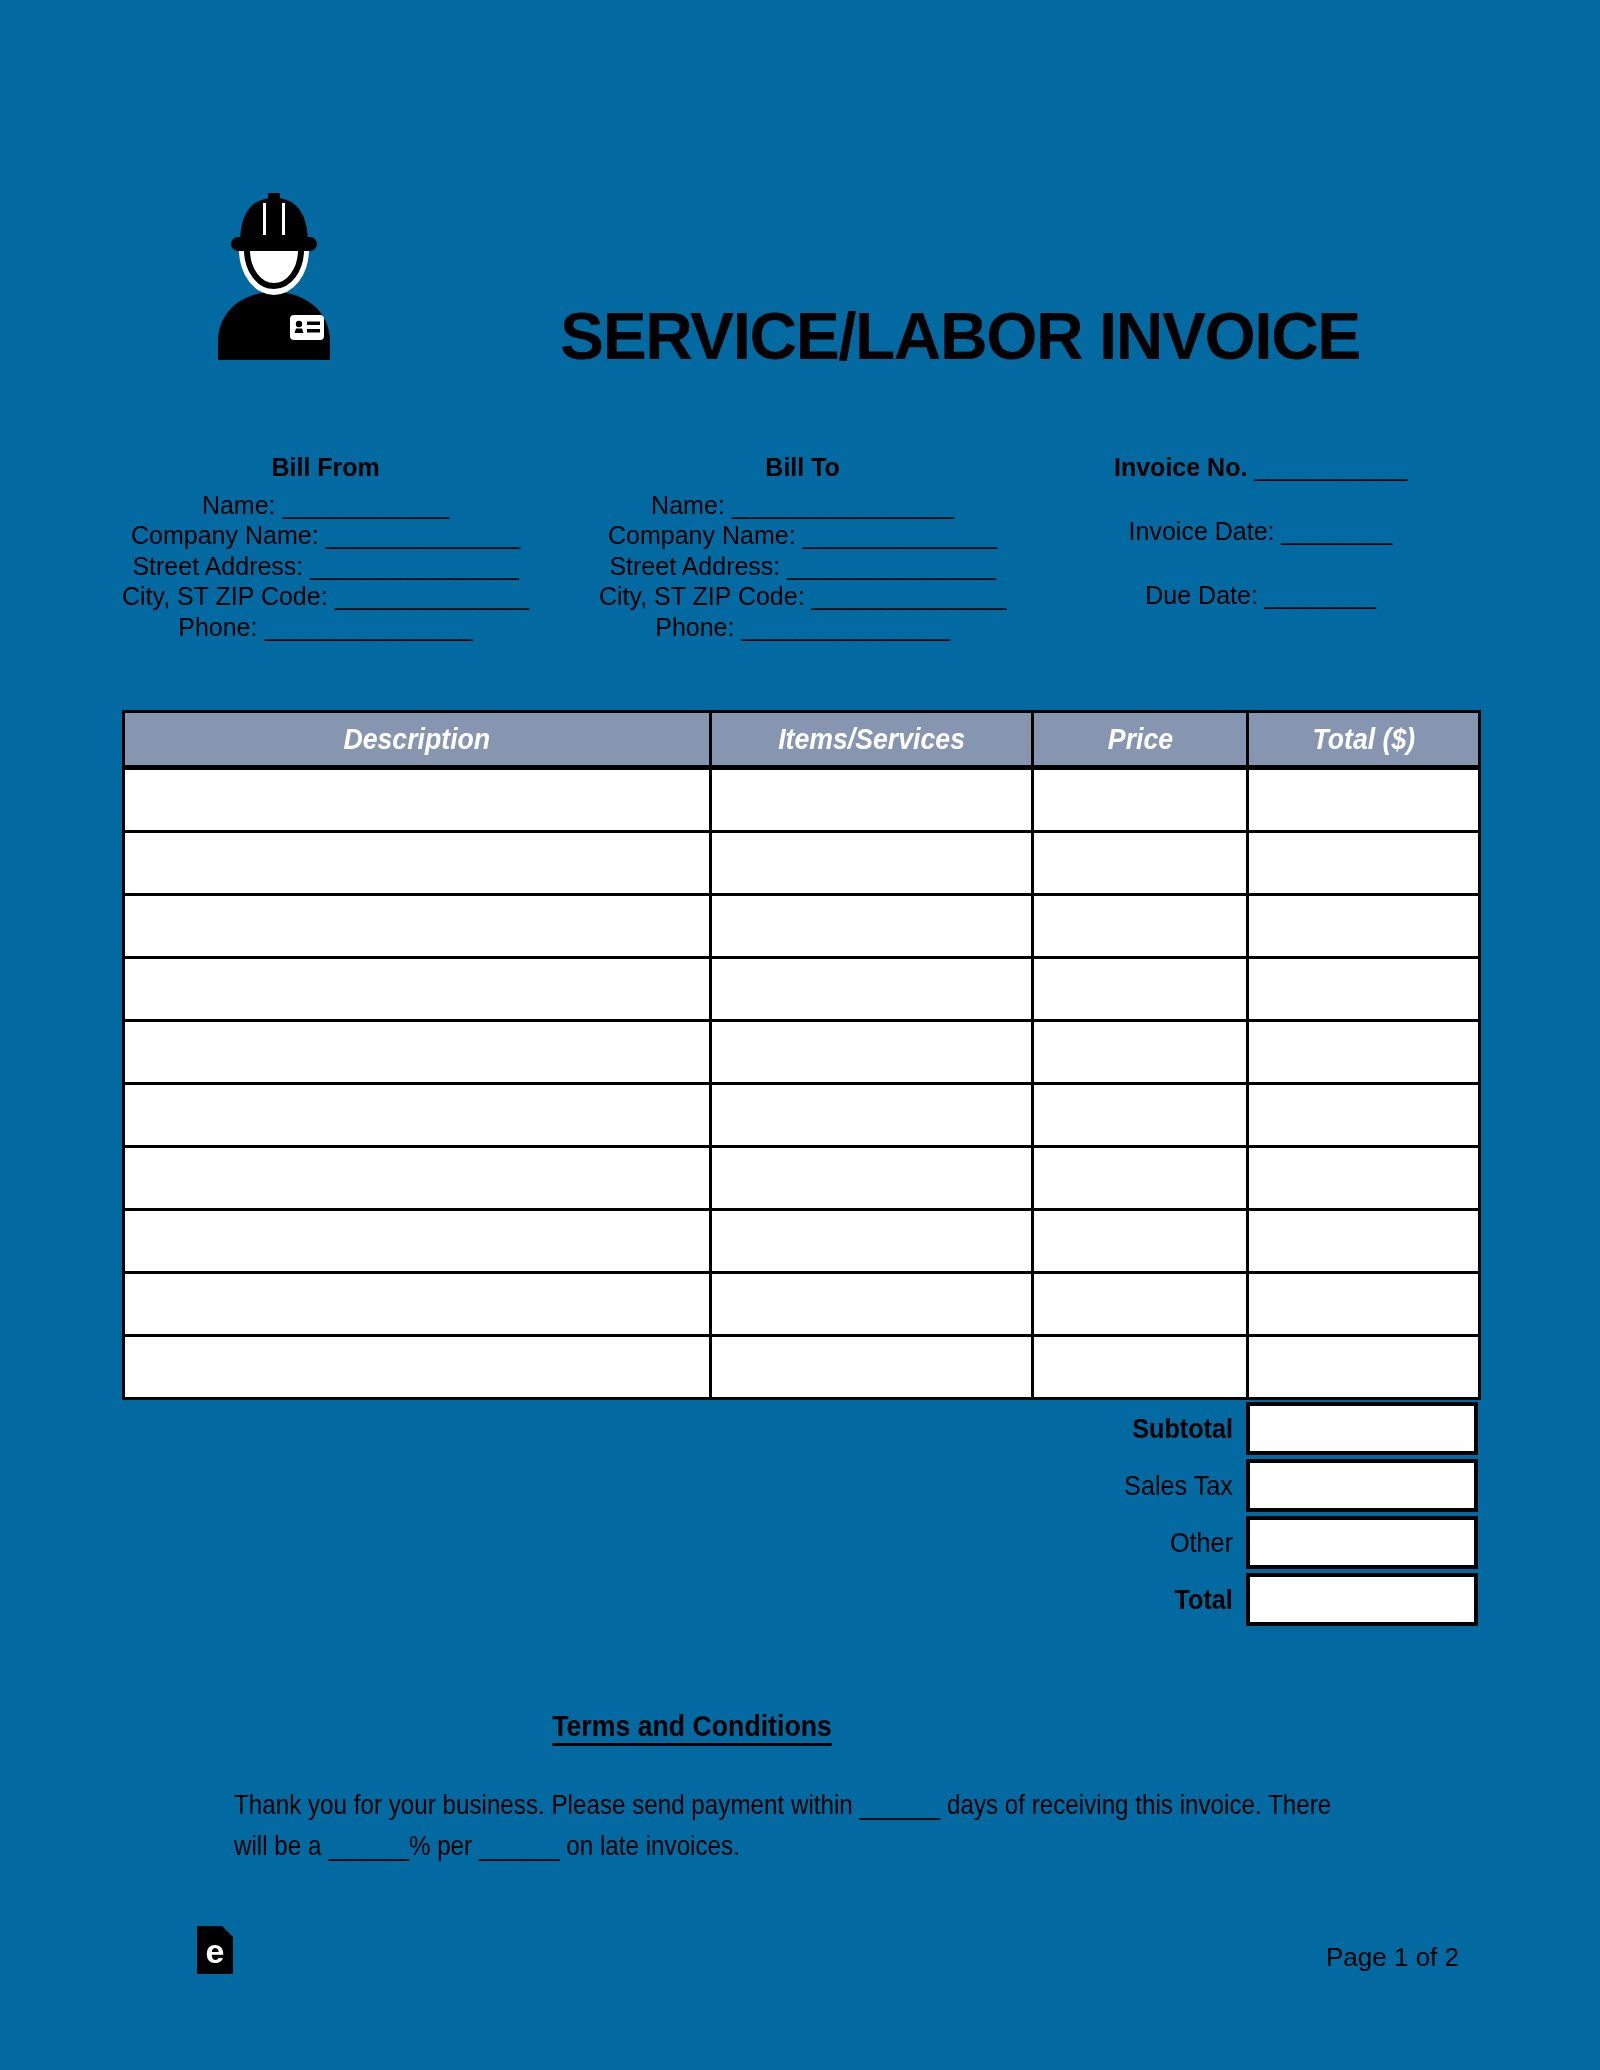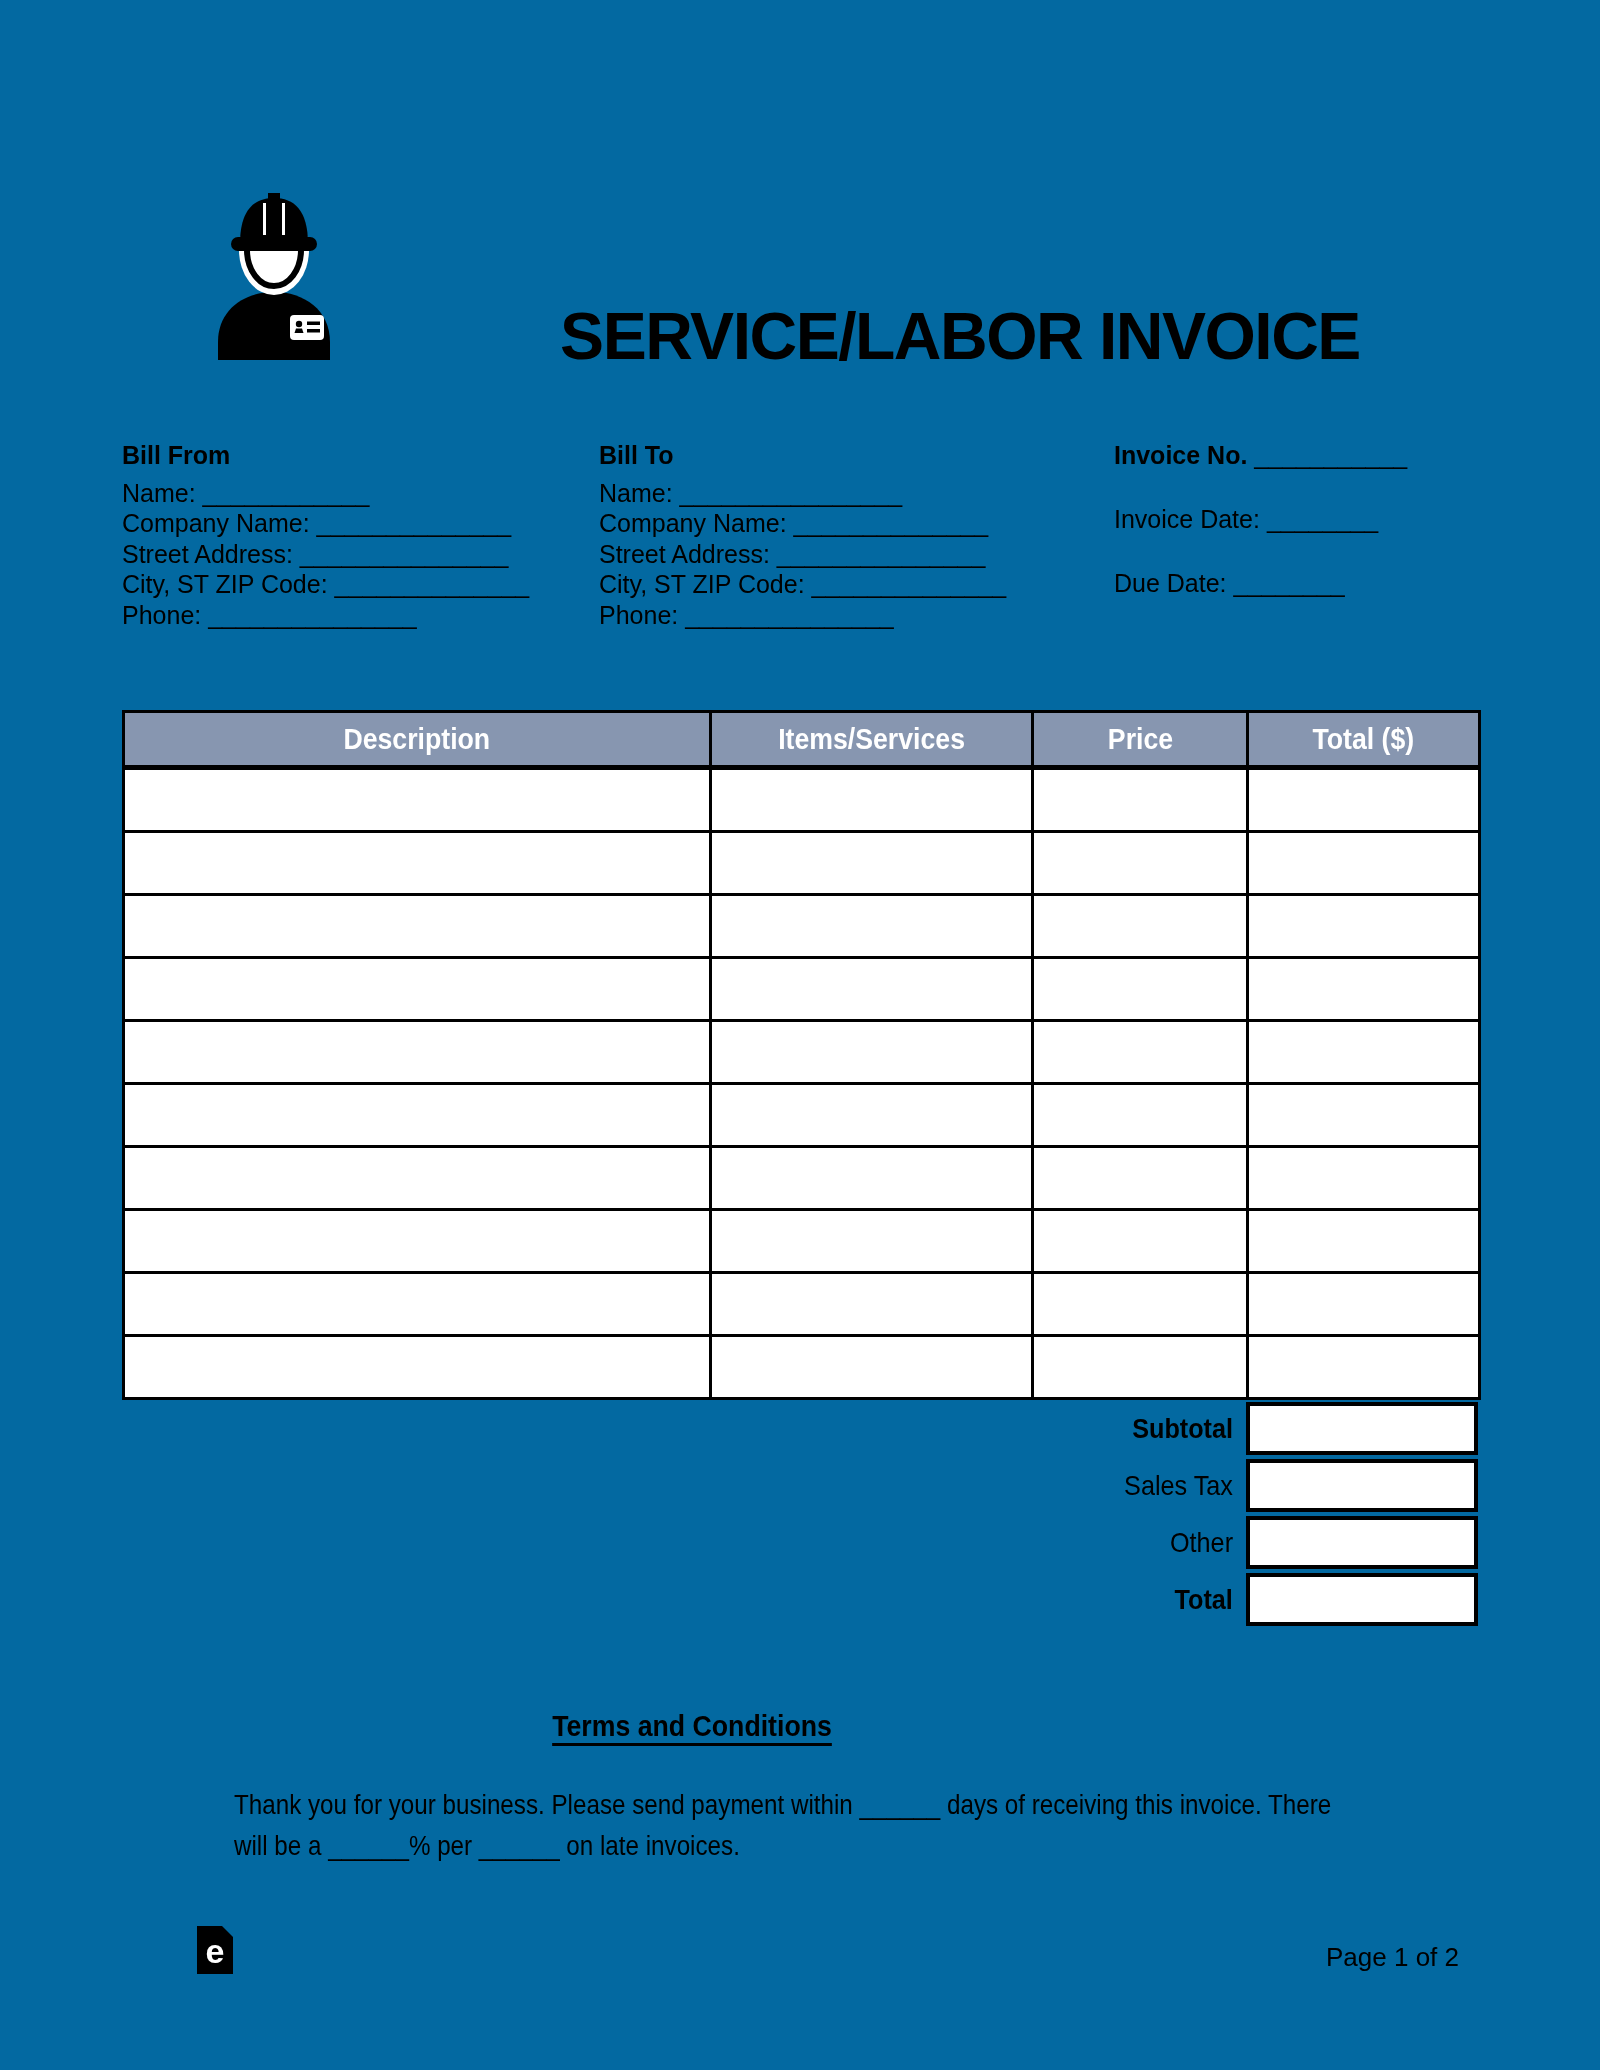--- a/index.html
+++ b/index.html
@@ -11,32 +11,32 @@
 
   
   .brand-icon { position:absolute; left:204px; top:190px; width:140px; height:170px; }
   .title {
     position:absolute; left:470px; top:298px; width:980px; margin:0;
     text-align:center; font-size:66px; font-weight:bold; letter-spacing:-1.5px;
     white-space:nowrap;
   }
 
   
-  .info-col { position:absolute; top:440px; font-size:25px; line-height:30.5px; }
+  .info-col { position:absolute; top:452px; font-size:25px; line-height:30.5px;text-align:center; }
   #bill-from { left:122px; }
   #bill-to   { left:599px; }
   #invoice-meta { left:1074px;margin-left:40px; }
   .info-col .heading { font-weight:bold; margin-bottom:7px; }
   #invoice-meta .line { margin-bottom:33.5px; white-space:nowrap; }
   .bold { font-weight:bold; }
 
   
   .items {
     position:absolute; left:122px; top:710px; width:1356px;
-    border-collapse:collapse; table-layout:fixed;
+    border-collapse:collapse; table-layout:fixed;font-style:italic;
   }
   .items th {
     background:#8796B0; color:#fff; border:3px solid #000; border-bottom:5px solid #000;
     height:52px; font-size:29px; font-weight:bold; text-align:center; vertical-align:middle;
     padding:0;
   }
   .items td { border:3px solid #000; height:60px; padding:0; background:#fff; }
 
   .cond   { display:inline-block; transform:scaleX(0.92); transform-origin:center; white-space:nowrap; }
   .cond-r { display:inline-block; transform:scaleX(0.90); transform-origin:right center; white-space:nowrap; }

